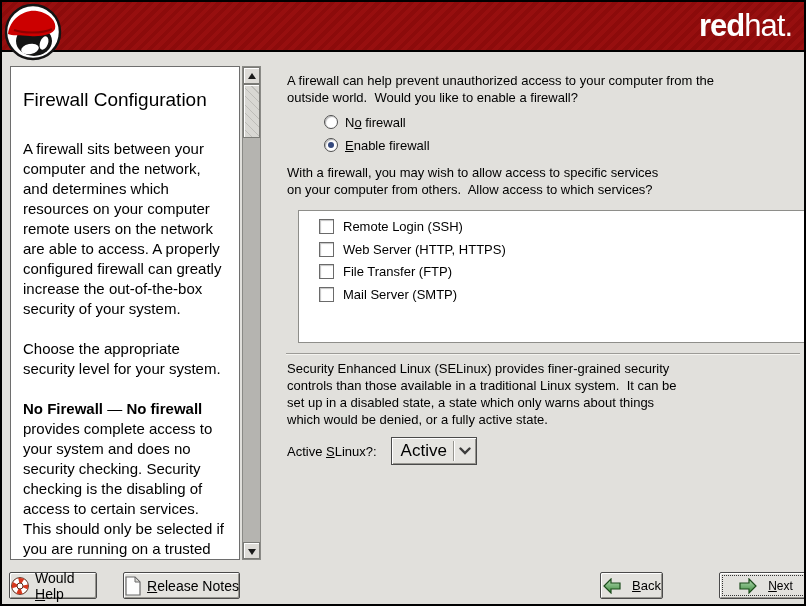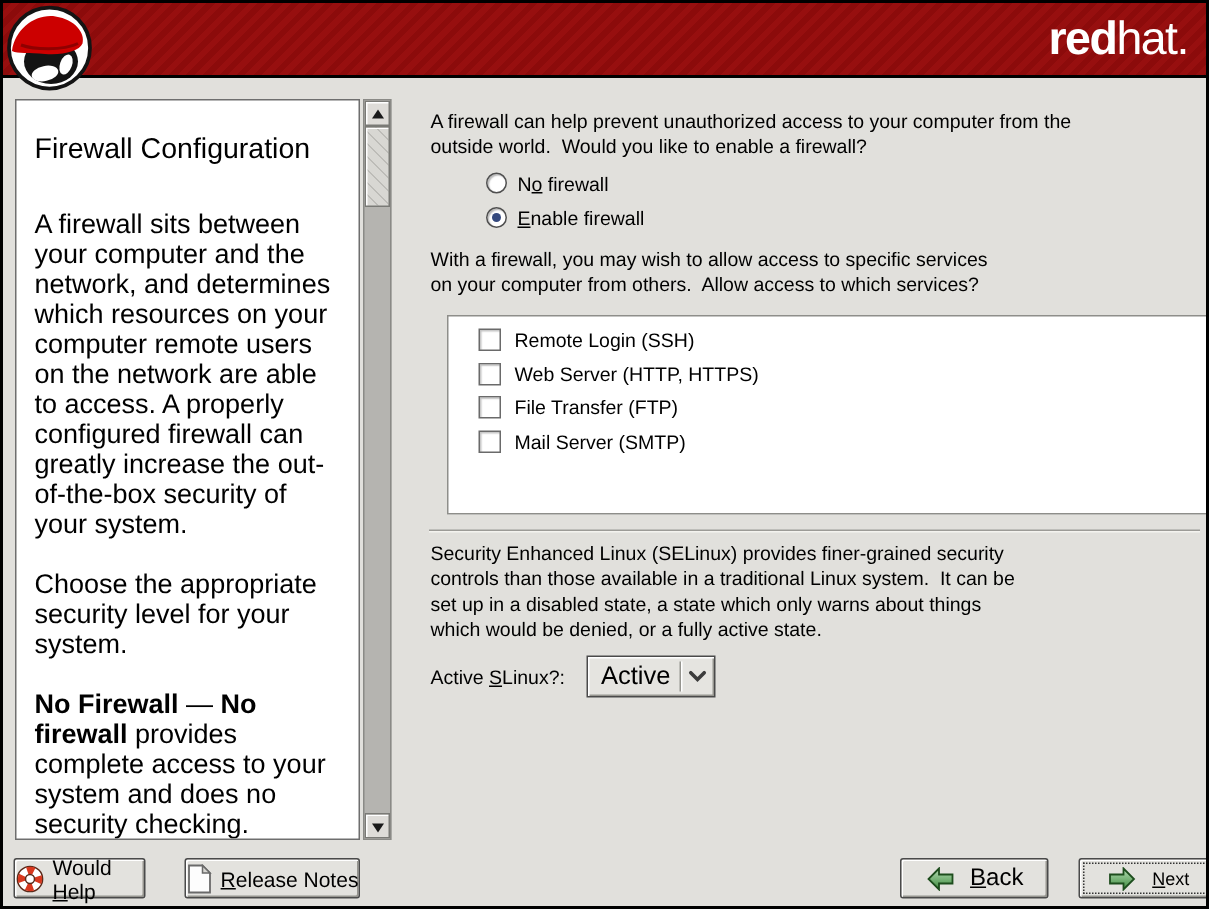--- a/index.html
+++ b/index.html
@@ -22,21 +22,21 @@
   .brand b { font-weight:700; }
   .brand span.light { font-weight:300; }
   .logo { position:absolute; left:2px; top:1px; width:58px; height:58px; z-index:3; }
   
   .help-panel {
     position:absolute; left:8px; top:64px; width:230px; height:494px;
     background:#fff; border:1px solid #6e6e6e; overflow:hidden;
     padding:4px 10px 0 12px; color:#000;
   }
   .help-title { font-size:19px; font-weight:400; line-height:30px; margin:14px 0 24px 0; }
-  .help-para  { font-size:18px; line-height:20px; margin-bottom:20px; }
+  .help-para  { font-size:15px; line-height:20px; margin-bottom:20px; }
   .help-para b { font-weight:700; }
   
   .scrollbar { position:absolute; left:240px; top:64px; width:19px; height:494px; background:#b5b4b0; border:1px solid #8a8a86; }
   .sb-btn {
     position:absolute; left:0; width:17px; height:17px; background:#dedcd8;
     border:1px solid #7a7a76; box-shadow:inset 1px 1px 0 #fff;
   }
   .sb-btn.up { top:0; } .sb-btn.down { bottom:0; }
   .sb-arrow { position:absolute; left:4px; width:0; height:0; border-left:4px solid transparent; border-right:4px solid transparent; }
   .up .sb-arrow { top:5px; border-bottom:6px solid #1a1a1a; }
@@ -88,21 +88,21 @@
   .btn {
     position:absolute; top:570px; height:27px; background:#e3e2de;
     border:1px solid #4a4a4a; border-radius:2px;
     box-shadow:inset 1px 1px 0 #fff, inset -1px -1px 0 #96958f;
     display:flex; align-items:center; justify-content:center;
     font-size:14px; color:#000; cursor:default;
   }
   .btn .ico { display:flex; align-items:center; margin-right:5px; }
   .btn-hide-help { left:7px; width:88px; }
   .btn-release  { left:121px; width:117px; }
-  .btn-back { left:598px; width:99px; font-size:16px; }
+  .btn-back { left:598px; width:63px; font-size:13px; }
   .btn-next { left:717px; width:93px; font-size:12px; outline:1px dotted #333; outline-offset:-4px; }
   .btn-back .ico, .btn-next .ico { margin-right:10px; }
 </style>
 </head>
 <body>
 
 <div class="window">
 
   <div class="banner">
     <div class="brand"><b>red</b><span class="light">hat</span><span class="light">.</span></div>

